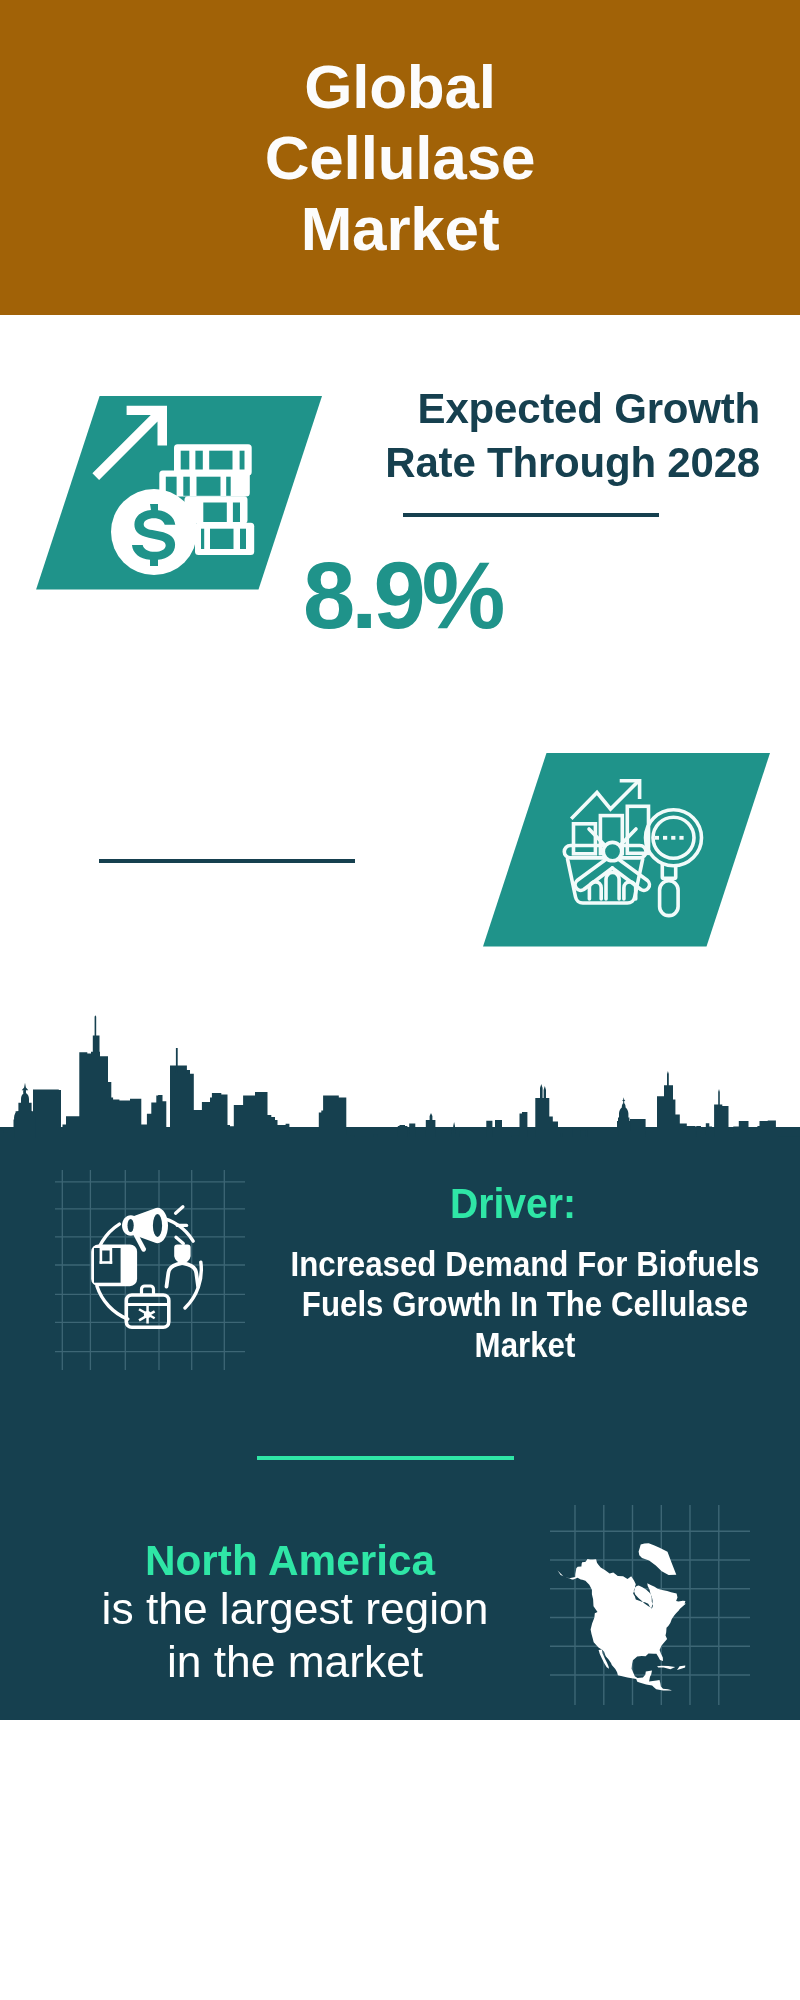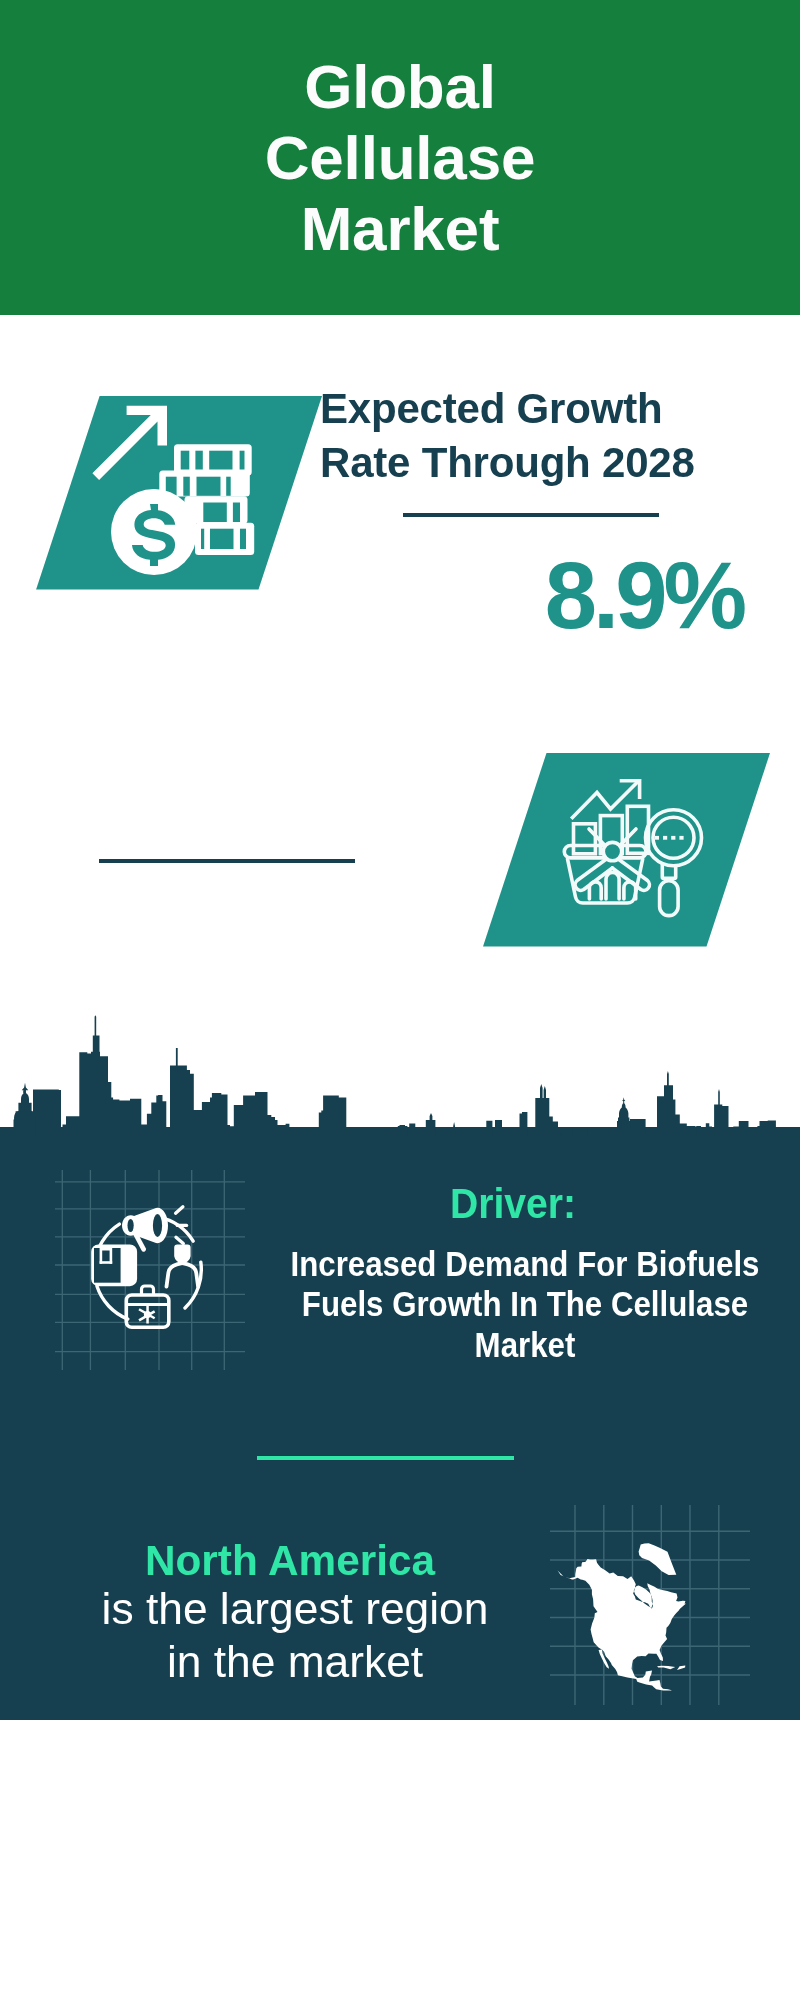--- a/index.html
+++ b/index.html
@@ -1,23 +1,23 @@
 <!DOCTYPE html>
 <html><head>
 <meta charset="utf-8">
 <style>
   html,body{margin:0;padding:0;}
   body{width:800px;height:2000px;background:#ffffff;font-family:"Liberation Sans",sans-serif;overflow:hidden;}
   .page{position:relative;width:800px;height:2000px;background:#fff;}
-  .hdr{position:absolute;left:0;top:0;width:800px;height:315px;background:#15803d;}
+  .hdr{position:absolute;left:0;top:0;width:800px;height:315px;background:#a16207;}
   .hdr-title{position:absolute;left:0;top:51px;width:800px;text-align:center;color:#fcfcfc;
              font-size:62px;line-height:71px;font-weight:bold;letter-spacing:-0.2px;}
-  .stat-title{position:absolute;color:#16404f;font-weight:bold;font-size:42px;line-height:54px;letter-spacing:-0.2px;text-align:left;}
+  .stat-title{position:absolute;color:#16404f;font-weight:bold;font-size:42px;line-height:54px;letter-spacing:-0.2px;text-align:right;}
   .rule{position:absolute;height:4px;background:#16404f;}
-  .stat-val{position:absolute;color:#1f938a;font-weight:bold;font-size:94px;line-height:94px;letter-spacing:-4px;text-align:right;}
+  .stat-val{position:absolute;color:#1f938a;font-weight:bold;font-size:94px;line-height:94px;letter-spacing:-4px;text-align:left;}
 
   
   .dark{position:absolute;left:0;top:1127px;width:800px;height:593px;background:#16404f;}
   .skyline{position:absolute;left:0;top:1000px;width:800px;height:150px;}
 
   .driver-label{position:absolute;color:#2fe6a6;font-weight:bold;font-size:42px;line-height:42px;text-align:center;transform:scaleX(0.932);transform-origin:center top;}
   .driver-text{position:absolute;color:#ffffff;font-weight:bold;font-size:35px;line-height:40.3px;text-align:center;transform:scaleX(0.893);transform-origin:center top;}
   .greenrule{position:absolute;height:4px;background:#2fe6a6;}
   .region-name{position:absolute;color:#2fe6a6;font-weight:bold;font-size:42px;line-height:42px;text-align:center;transform:scaleX(1.008);transform-origin:center top;}
   .region-sub{position:absolute;color:#ffffff;font-size:45px;line-height:53px;text-align:center;transform:scaleX(0.985);transform-origin:center top;}

